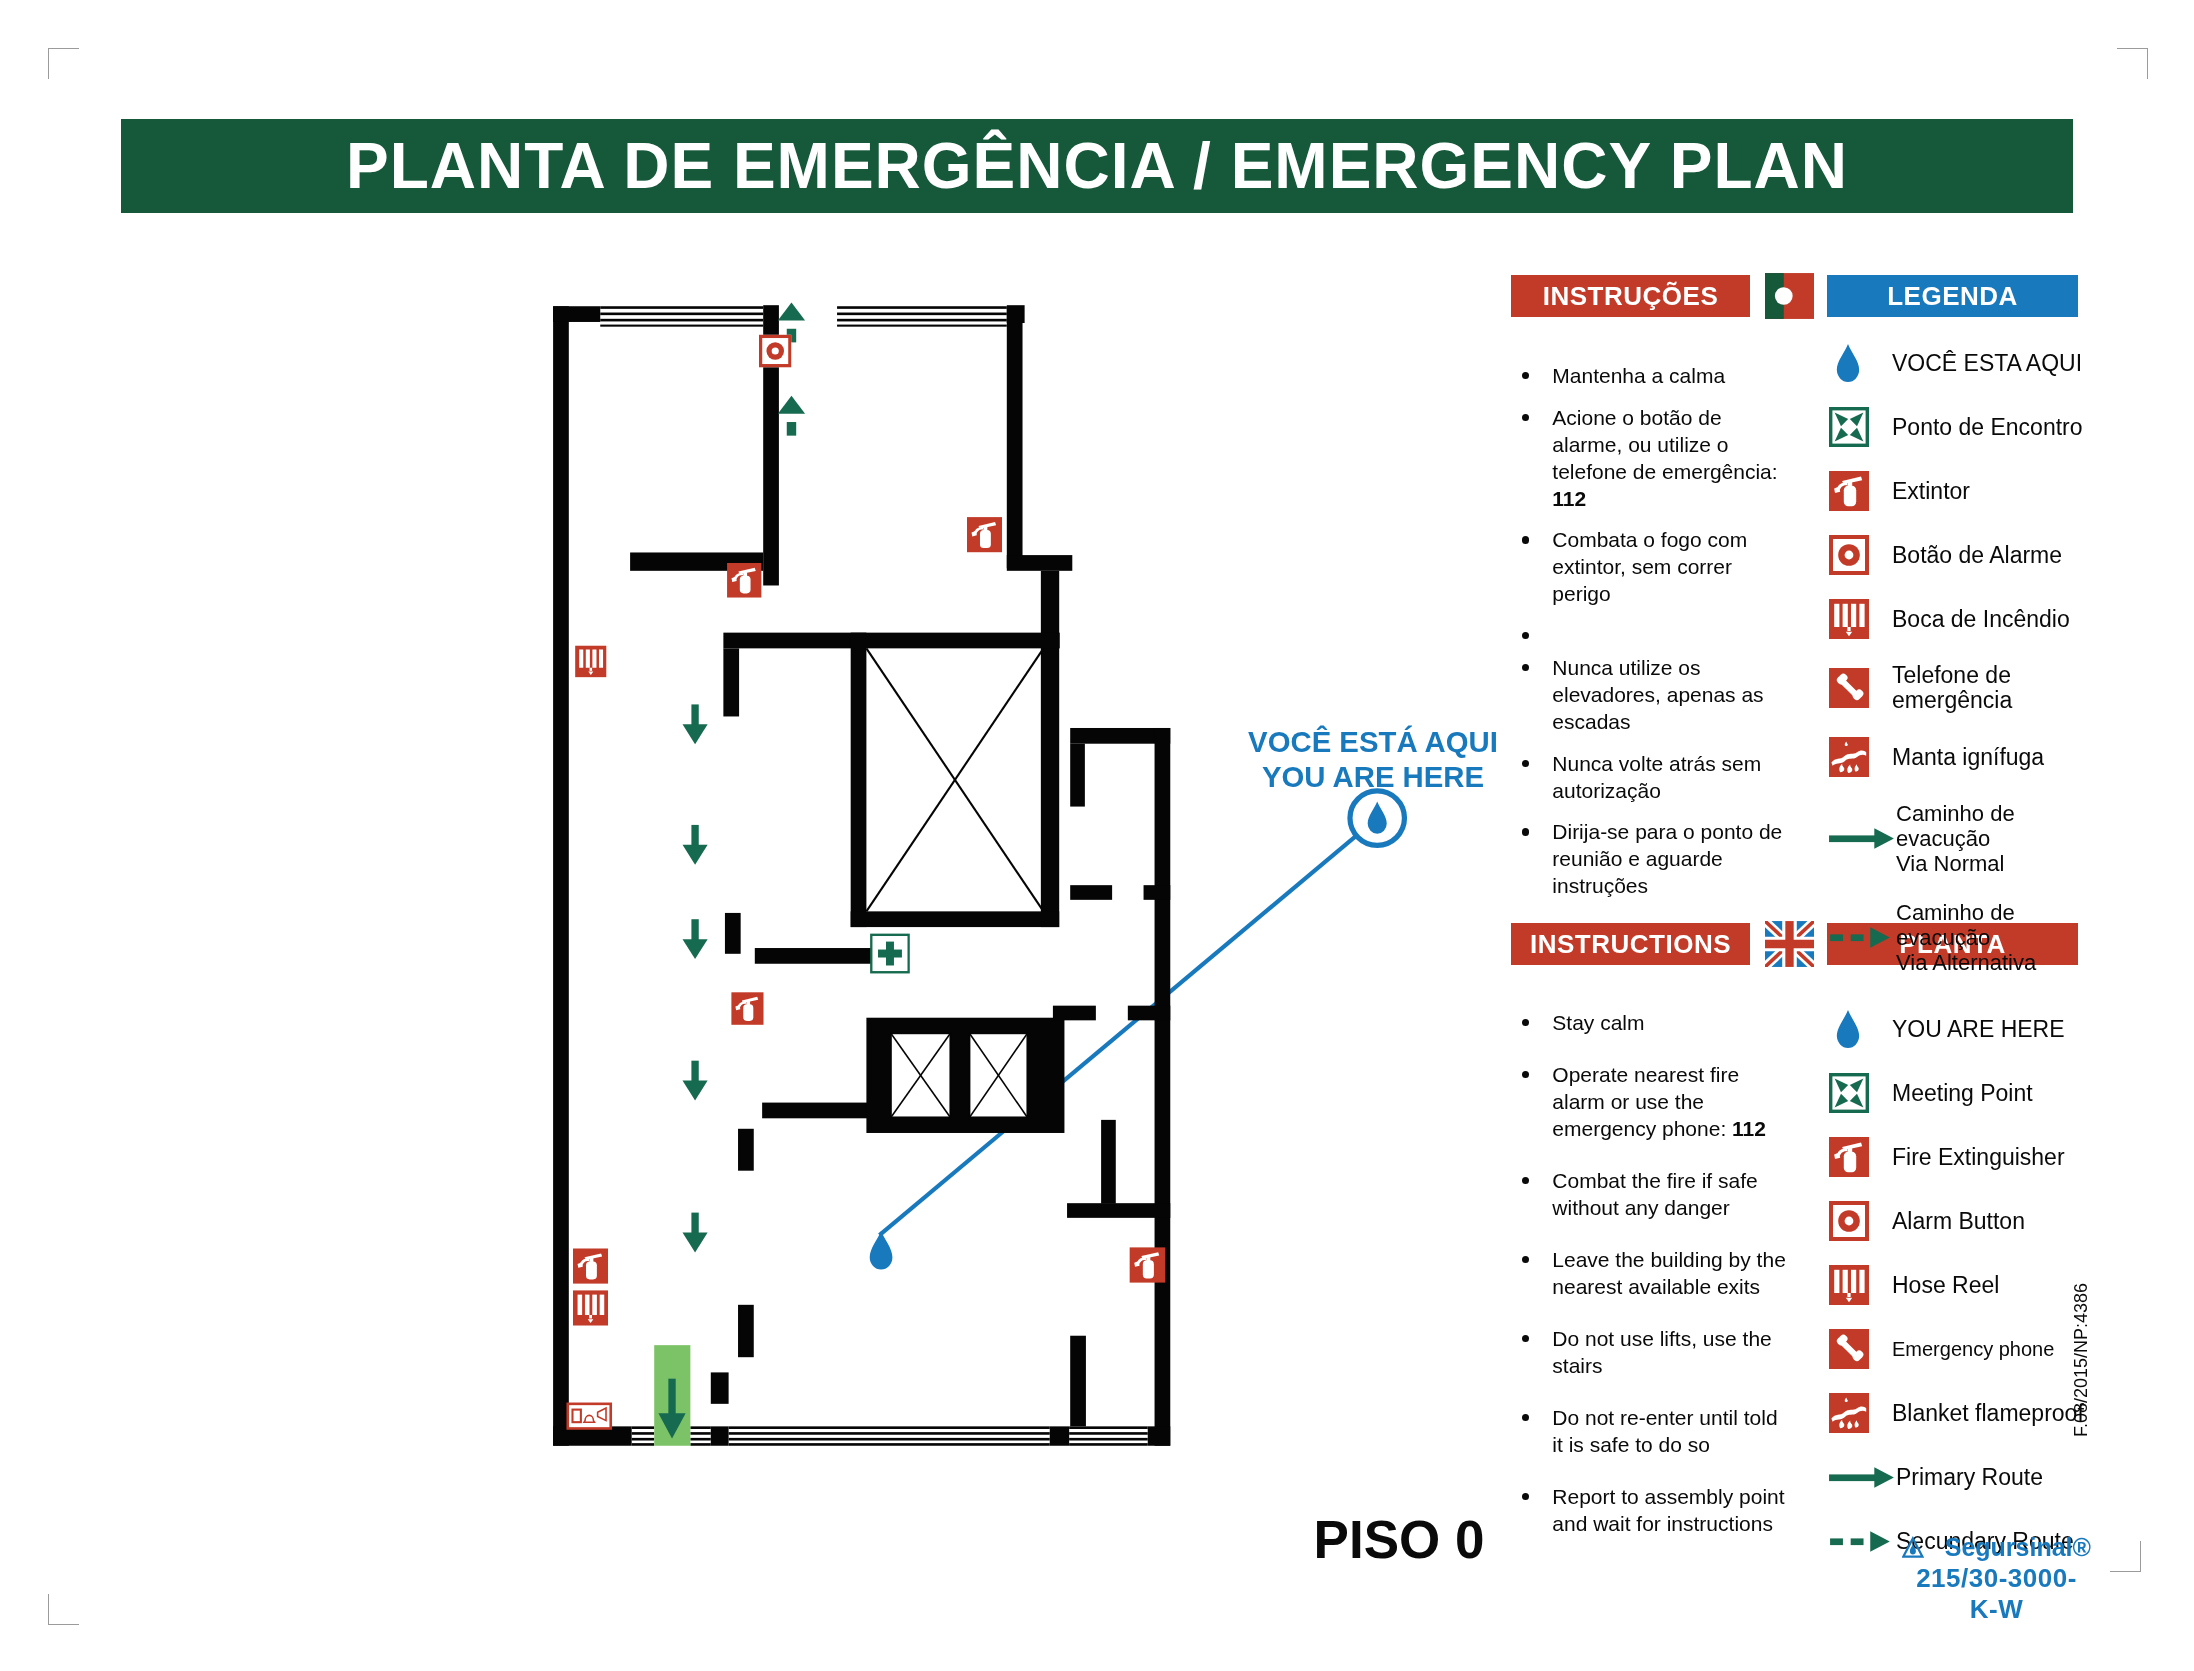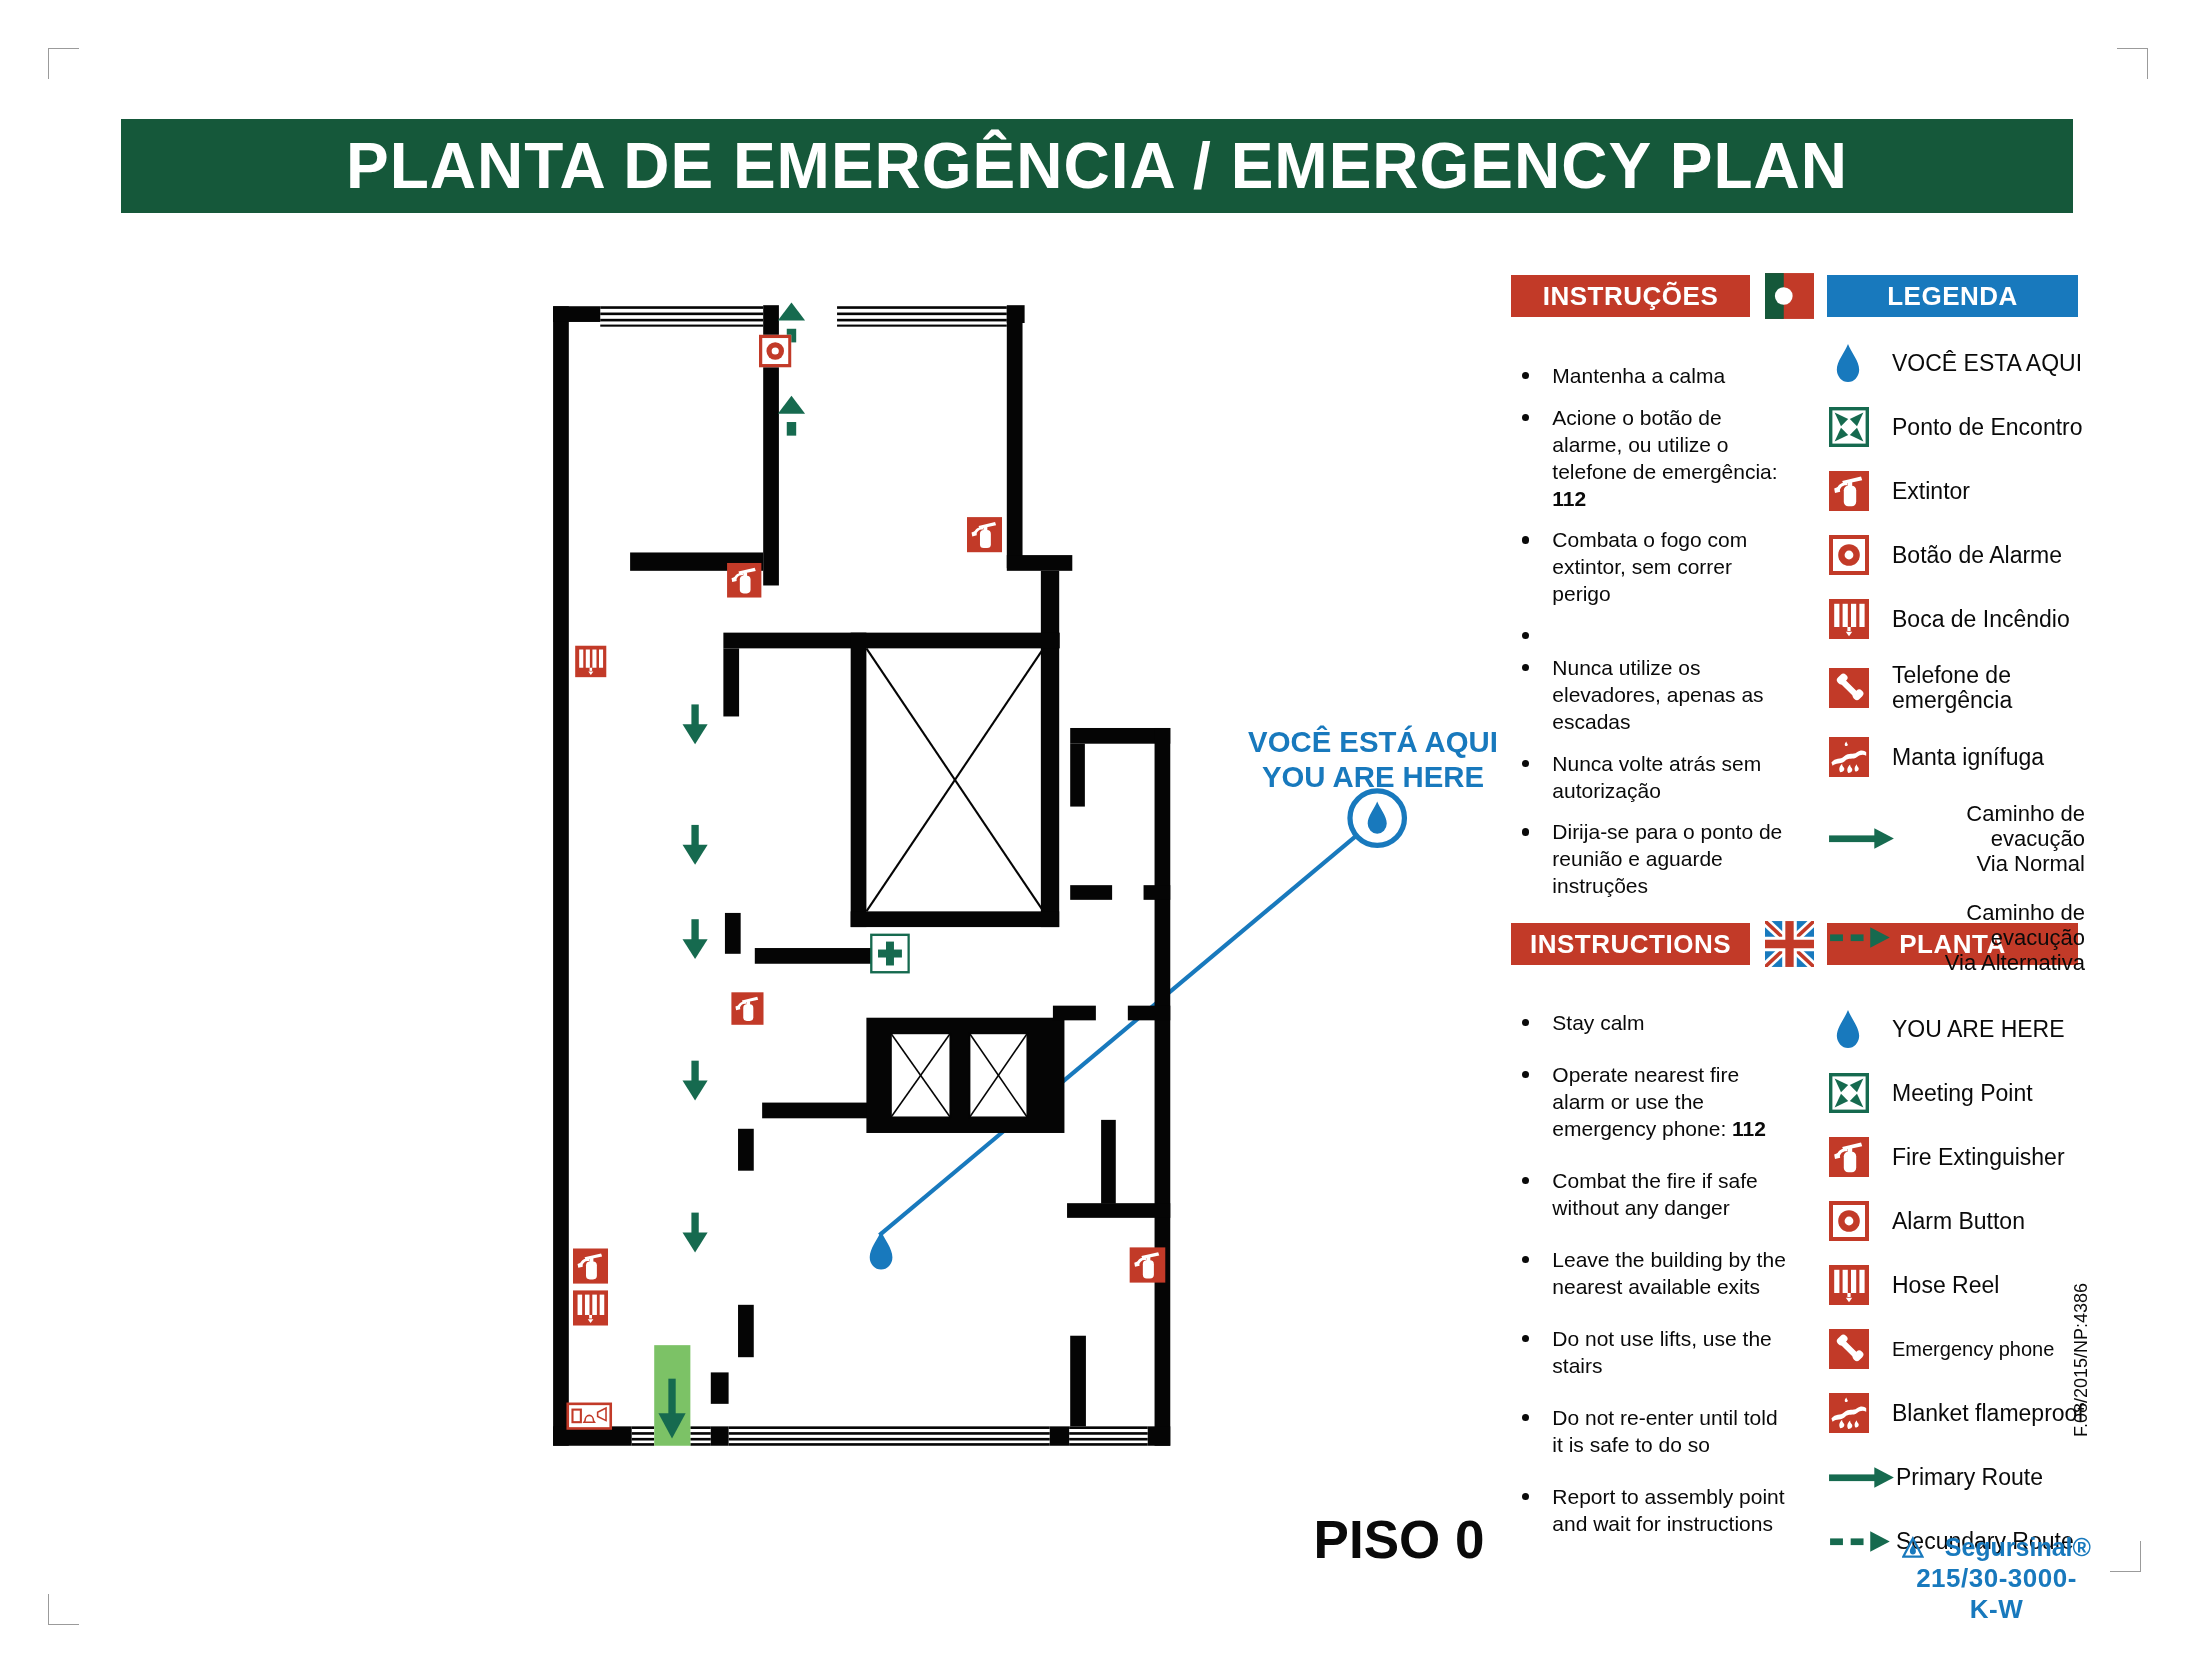--- a/index.html
+++ b/index.html
@@ -38,21 +38,21 @@
   .llist{position:absolute;left:1829px;width:262px;display:flex;flex-direction:column;gap:24px;}
   .llist.pt{top:343px;}
   .llist.en{top:1009px;}
   .lrow{display:flex;align-items:center;min-height:40px;}
   .licon{flex:0 0 63px;display:flex;align-items:center;}
   .licon svg.sq{width:40px;height:40px;}
   .licon svg.dp{width:26px;height:40px;margin-left:6.3px;}
   .licon svg.ar{width:67px;height:23px;}
   .llab{font-size:23px;color:#0a0a0a;line-height:25px;}
   .llab.small{font-size:20px;}
-  .llab.two{text-align:right;font-size:22px;width:189px;}
+  .llab.two{text-align:left;font-size:22px;width:189px;}
 
   
   .piso{left:1268px;top:1509px;width:262px;text-align:center;font-size:53px;font-weight:700;color:#0a0a0a;}
 
   
   .docref{left:2071px;top:1437px;transform:rotate(-90deg);transform-origin:left top;width:225px;font-size:18px;color:#0a0a0a;white-space:nowrap;}
 
   
   .brand{left:1902px;top:1533px;width:189px;text-align:center;color:#1879bd;}
   .brand .line1{display:flex;align-items:center;justify-content:center;gap:21px;font-size:25px;font-weight:700;}

